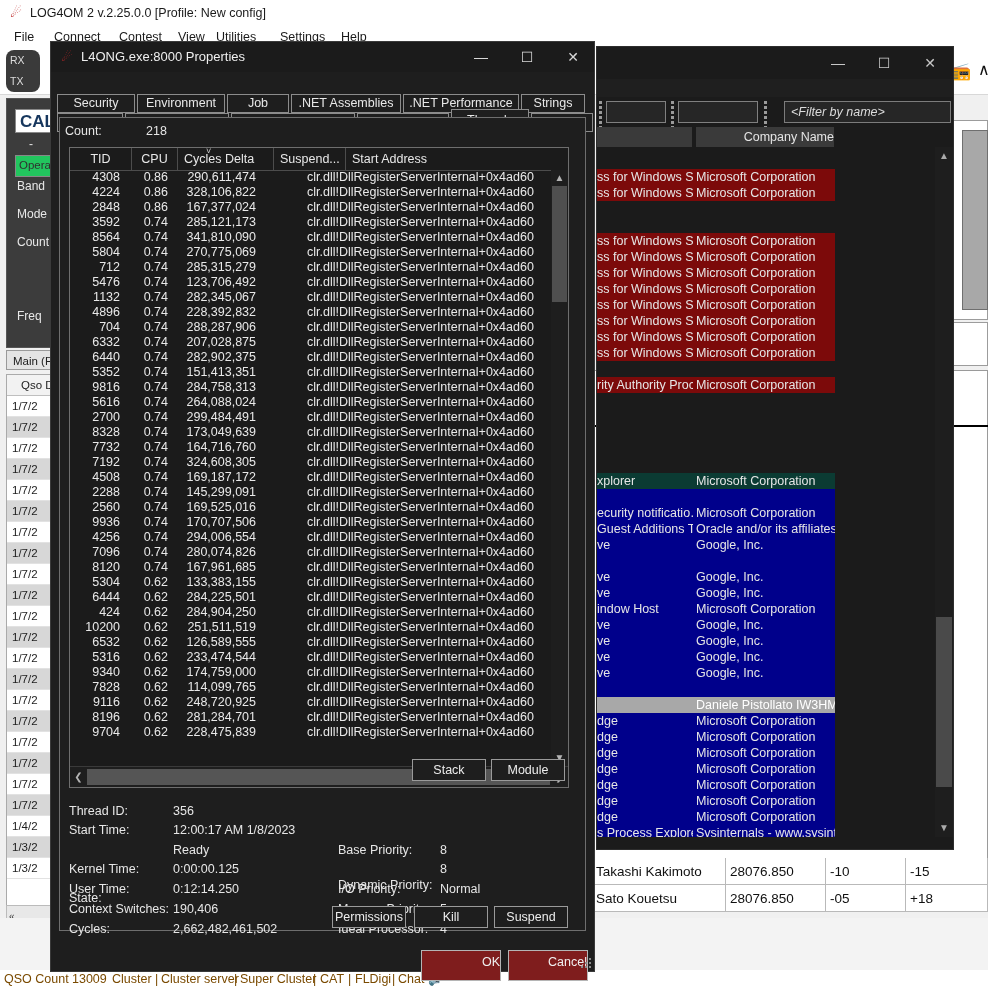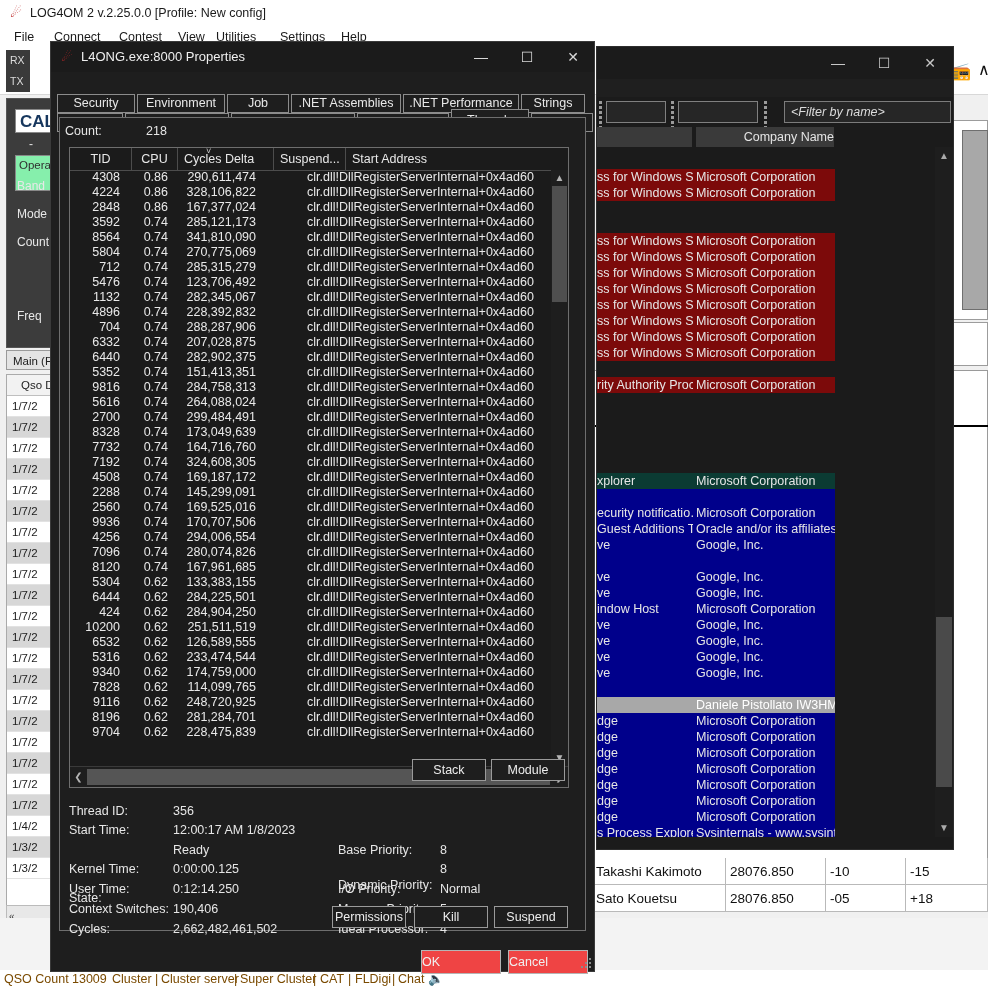--- a/index.html
+++ b/index.html
@@ -32,22 +32,22 @@
     background: #ffffff; color: #1a1a1a; font-size: 12.5px;
   }
   .l4-menu-item {
     position: absolute; top: 0; height: 22px; line-height: 22px; white-space: nowrap;
   }
   .l4-toolbar {
     position: absolute; left: 0; top: 48px; width: 988px; height: 46px;
     background: #ffffff; border-bottom: 1px solid #d8d8d8;
   }
   .l4-rxtx {
-    position: absolute; left: 6px; top: 50px; width: 24px; height: 42px;
-    background: #3a3a3a; color: #dcdcdc; font-size: 10.5px;
+    position: absolute; left: 6px; top: 50px; width: 34px; height: 42px;
+    background: #3a3a3a; color: #dcdcdc; font-size: 10.5px; border-radius: 8px;
   }
   .l4-rxtx div { padding-left: 4px; line-height: 21px; }
   .l4-radio-icon {
     position: absolute; left: 950px; top: 62px; width: 26px; height: 20px;
     font-size: 17px; line-height: 20px; color: #111;
   }
   .l4-anten {
     position: absolute; left: 978px; top: 60px; font-size: 16px; color: #111;
   }
 
@@ -57,22 +57,22 @@
     background: #3c3c3c; border: 1px solid #555;
   }
   .l4-call-box {
     position: absolute; left: 8px; top: 10px; width: 48px; height: 24px;
     background: #ffffff; border: 1px solid #888;
     color: #17375e; font-size: 17px; font-weight: bold; line-height: 24px;
     padding-left: 4px; box-sizing: border-box; overflow: hidden;
   }
   .l4-dash { position: absolute; left: 22px; top: 38px; color: #e0e0e0; font-size: 12px; }
   .l4-oper {
-    position: absolute; left: 8px; top: 56px; width: 52px; height: 36px;
-    background: #86efac; border: 1px solid #888; color: #303030;
+    position: absolute; left: 8px; top: 56px; width: 52px; height: 22px;
+    background: #22c55e; border: 1px solid #888; color: #303030;
     font-size: 11.5px; line-height: 18px; padding-left: 3px; box-sizing: border-box; overflow: hidden;
   }
   .l4-lbl { position: absolute; left: 10px; color: #e8e8e8; font-size: 12px; white-space: nowrap; }
 
   .l4-main-tab {
     position: absolute; left: 6px; top: 350px; width: 62px; height: 20px;
     background: #e4e4e4; border: 1px solid #9a9a9a; color: #202020;
     font-size: 11.5px; line-height: 20px; padding-left: 6px; box-sizing: border-box; overflow: hidden;
   }
   
@@ -206,22 +206,22 @@
 
   .detail { position: absolute; left: 0; top: 0; }
   .dlabel { position: absolute; color: #e6e6e6; font-size: 12.5px; white-space: nowrap; }
   .dvalue { position: absolute; color: #e6e6e6; font-size: 12.5px; white-space: nowrap; }
 
   .dbtn {
     position: absolute; height: 22px; background: #1e1e1e; border: 1px solid #9a9a9a;
     color: #ececec; font-size: 12.5px; line-height: 20px; text-align: center;
     box-sizing: border-box;
   }
-  .okcancel { position: absolute; height: 24px; background: #ef4444; border: 1px solid #b5b5b5;
-              color: #f0f0f0; font-size: 12.5px; line-height: 22px; text-align: left; box-sizing: border-box; }
+  .okcancel { position: absolute; height: 31px; background: #7f1d1d; border: 1px solid #b5b5b5;
+              color: #f0f0f0; font-size: 12.5px; line-height: 22px; text-align: right; box-sizing: border-box; }
   .resize-grip { position: absolute; right: 3px; bottom: 3px; width: 12px; height: 12px; }
   .resize-grip i { position: absolute; width: 2px; height: 2px; background: #8a8a8a; }
 </style>
 </head>
 <body>
 
 <div id="root">
 
   <div class="l4-window">
 

